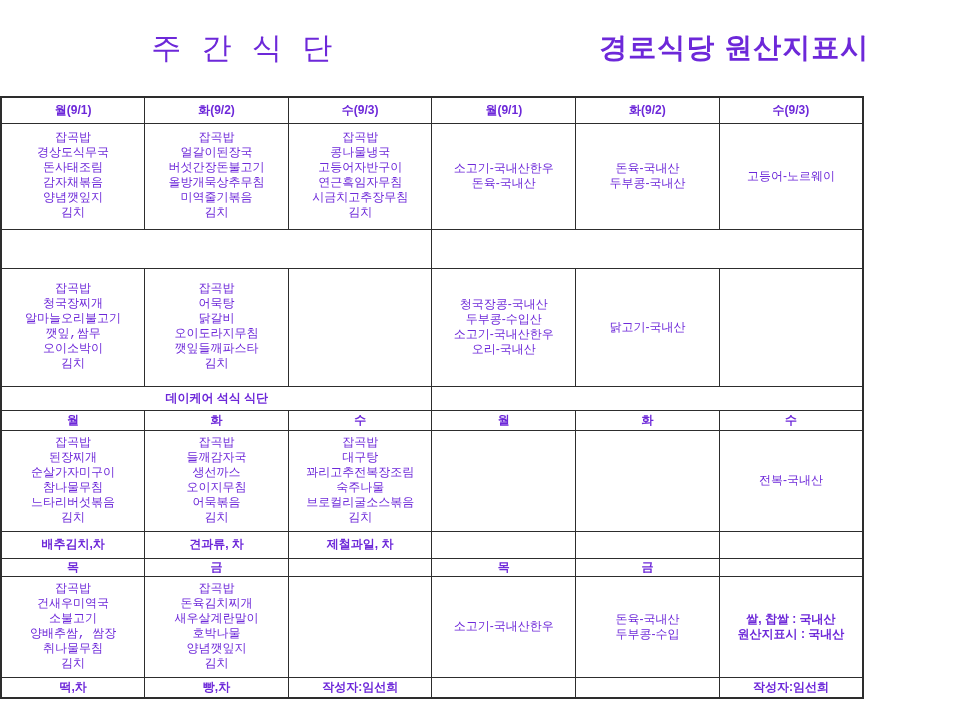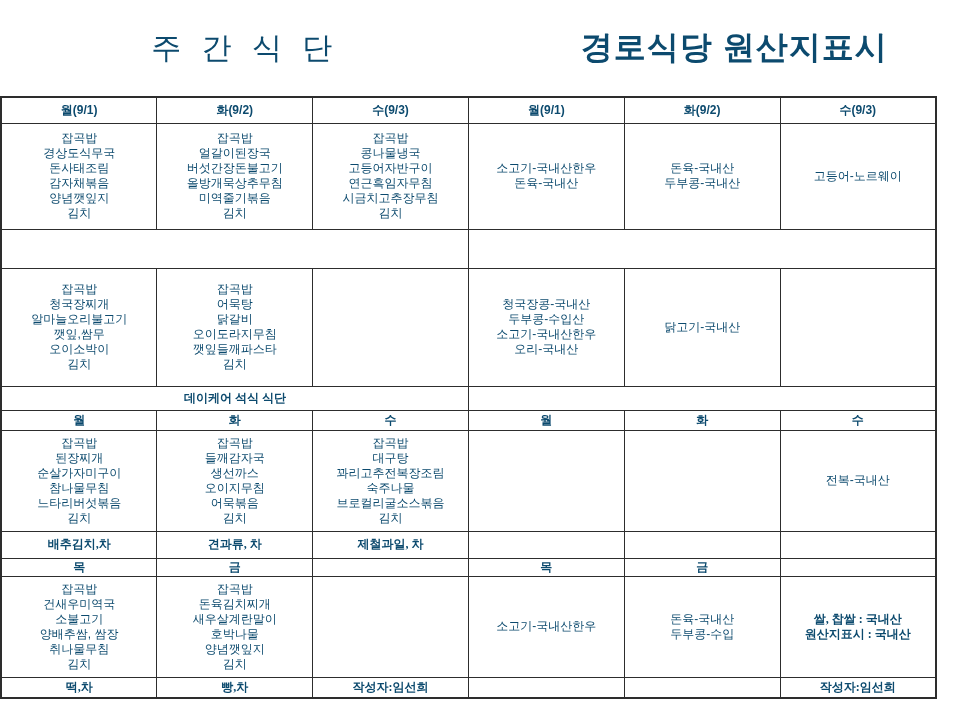--- a/index.html
+++ b/index.html
@@ -1,41 +1,41 @@
 <!DOCTYPE html>
 <html><head>
 <meta charset="utf-8">
 <style>
   html,body{margin:0;padding:0;background:#ffffff;}
   .sheet{
     width:979px;height:726px;
     font-family:"Liberation Sans", sans-serif;
-    color:#0c4a6e;background:#ffffff;
+    color:#6d28d9;background:#ffffff;
     overflow:hidden;
   }
   .titles{display:flex;height:96px;}
   .title-half{width:50%;display:flex;align-items:center;justify-content:center;}
   .title-left{font-size:30px;font-weight:500;letter-spacing:6px;}
-  .title-right{font-size:32px;font-weight:700;letter-spacing:1px;}
+  .title-right{font-size:28px;font-weight:700;letter-spacing:1px;}
   table.menu{
-    width:937px;border-collapse:collapse;table-layout:fixed;
+    width:864px;border-collapse:collapse;table-layout:fixed;
     border:2px solid #2d2d2d;
   }
   table.menu td{
     border:1px solid #2d2d2d;
     text-align:center;vertical-align:middle;
     white-space:pre-line;
     padding:1px 2px;
     font-size:12px;line-height:15px;
     overflow:hidden;
   }
   td.hdr{font-weight:700;font-size:13px;}
-  td.menu-txt{font-size:12px;}
+  td.menu-txt{font-size:12px;font-family:Liberation Mono, monospace;}
   td.origin-txt{font-size:12px;}
-  td.bold-txt{font-weight:700;font-size:13px;font-family:Liberation Serif, serif;}
+  td.bold-txt{font-weight:700;font-size:13px;}
   td.left-al{text-align:left;padding-left:10px;border-radius:6px;}
   tr.r-h1{height:26px}
   tr.r-c1{height:106px}
   tr.r-gap{height:39px}
   tr.r-h2{height:22px}
   tr.r-c2{height:118px}
   tr.r-day{height:24px}
   tr.r-h3{height:20px}
   tr.r-c3{height:101px}
   tr.r-snack{height:27px}

